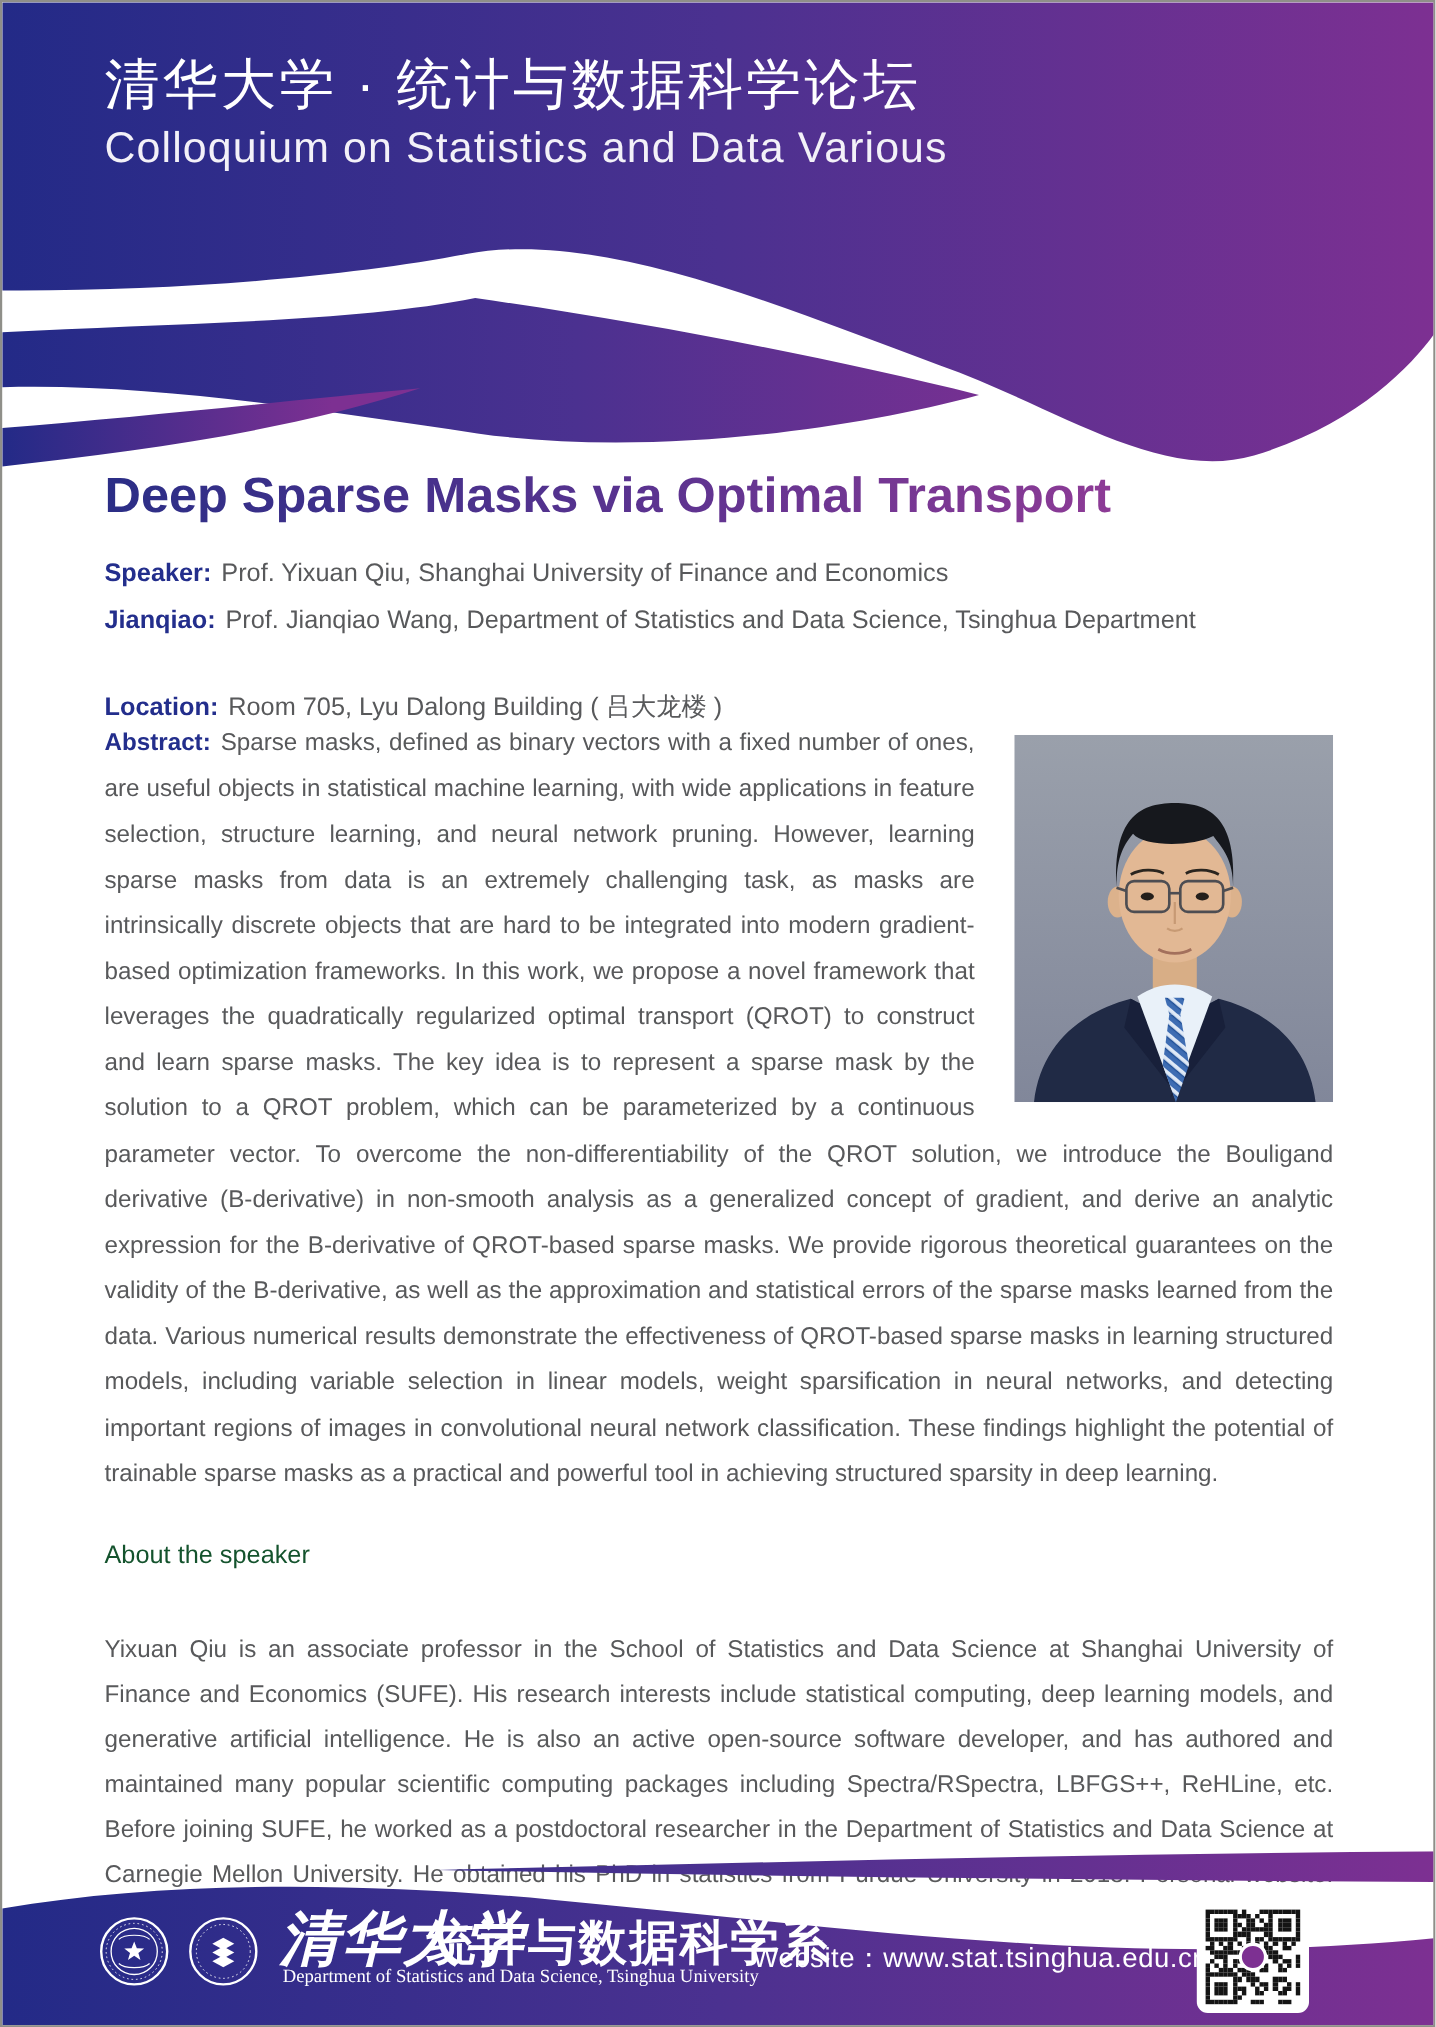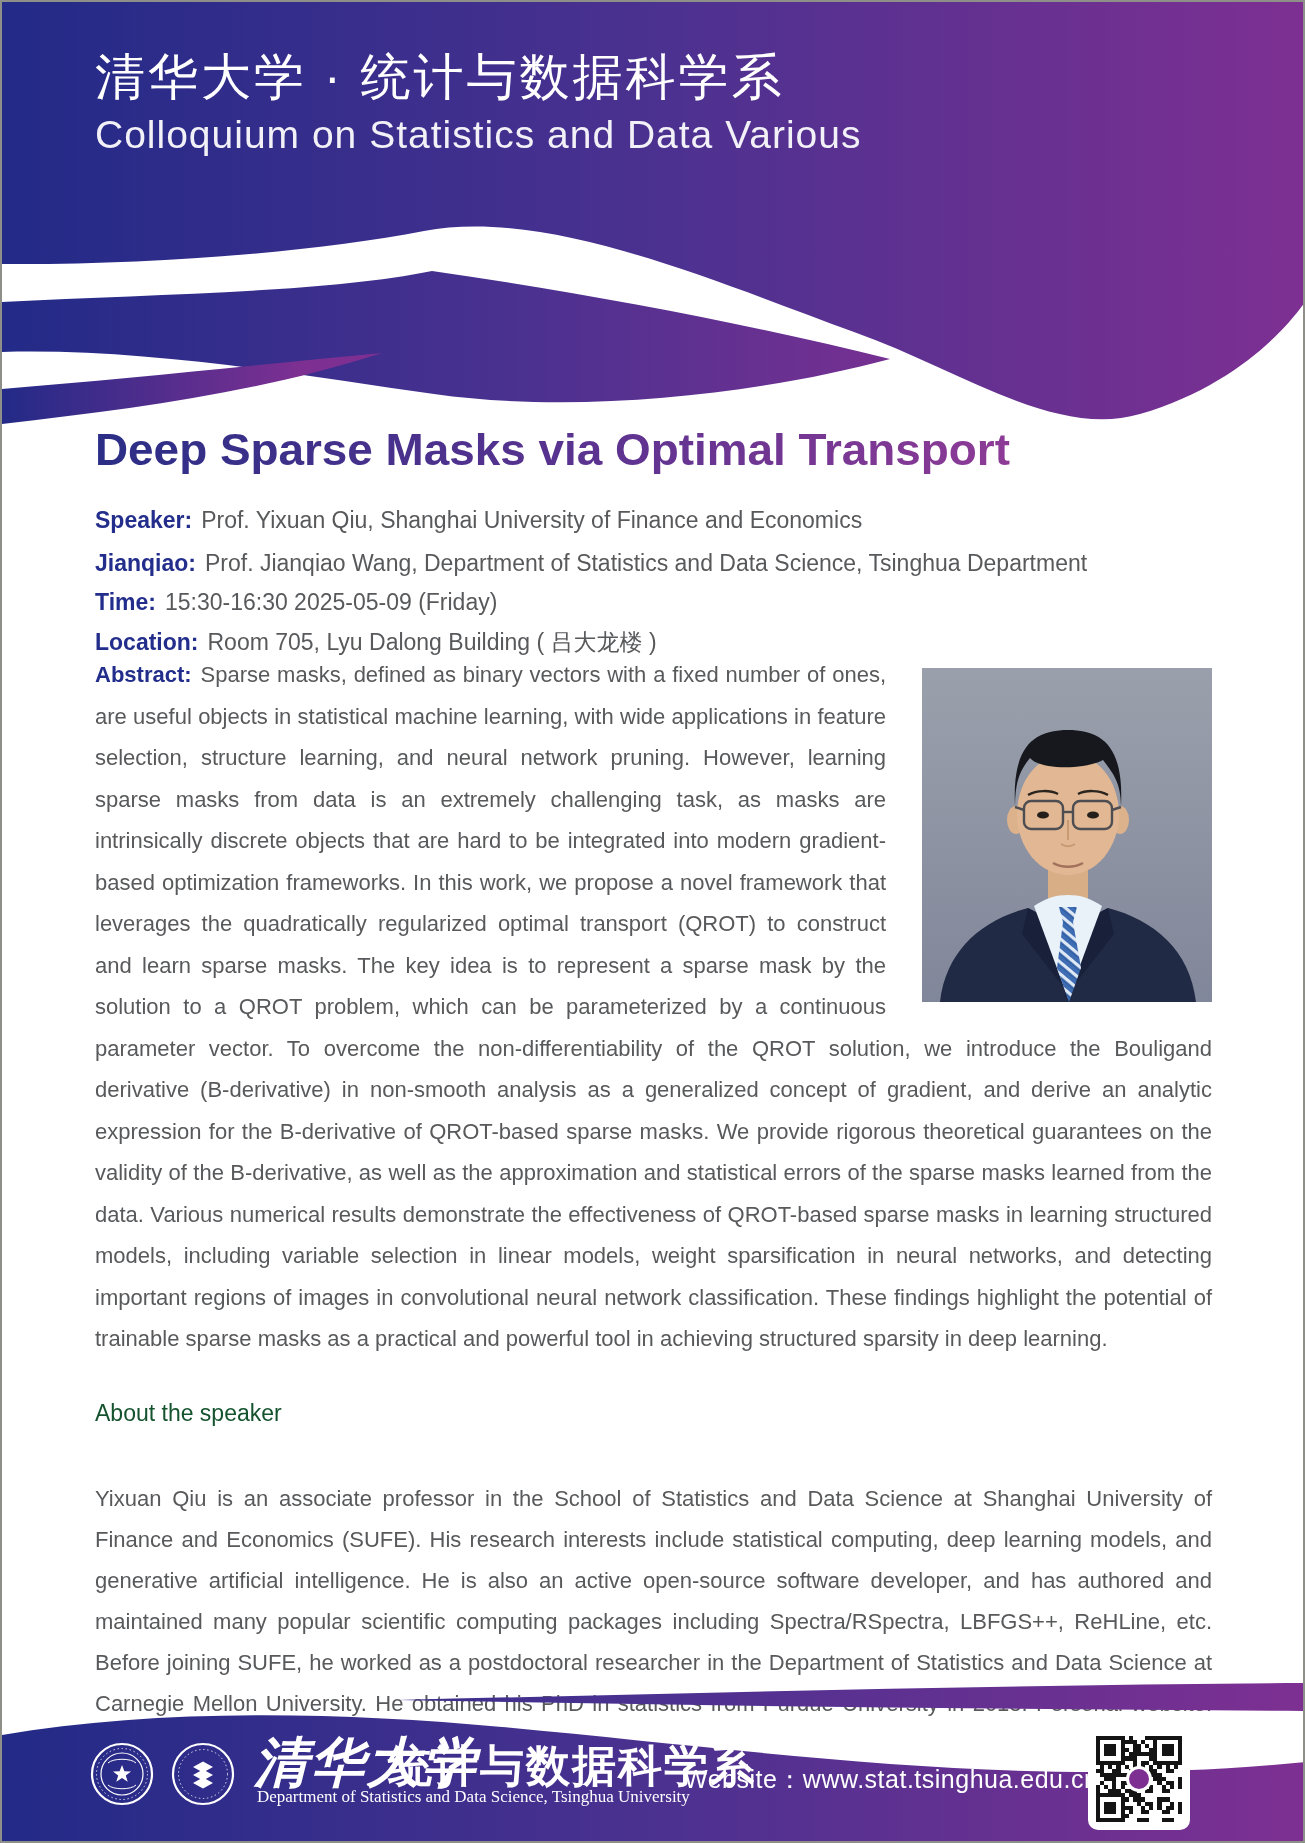--- a/index.html
+++ b/index.html
@@ -76,42 +76,39 @@
       <linearGradient id="g3" gradientUnits="userSpaceOnUse" x1="0" y1="0" x2="300" y2="0">
         <stop offset="0" stop-color="#232a87"></stop>
           <stop offset="1" stop-color="#7d3092"></stop>
       </linearGradient>
     </defs>
     <path d="M0,0 H1303 V300 C1282,330 1230,385 1138,412 C1052,437 955,366 852,330 C705,276 543,206 422,229 C312,250 152,263 0,262 Z" fill="url(#g1)"></path>
     <path d="M0,300 C152,292 322,291 430,269 C585,291 752,323 888,357 C762,391 580,413 432,392 C292,372 140,346 0,350 Z" fill="url(#g2)"></path>
     <path d="M0,387 C128,377 262,362 380,351 C252,392 128,407 0,422 Z" fill="url(#g3)"></path>
   </svg>
 
-  <div class="hdr-zh">清华大学 · 统计与数据科学系</div>
+  <div class="hdr-zh">清华大学 · 统计与数据科学论坛</div>
   <div class="hdr-en">Colloquium on Statistics and Data Various</div>
 
   <svg class="title-svg" viewBox="0 0 940 62">
     <defs>
       <linearGradient id="tg" gradientUnits="userSpaceOnUse" x1="0" y1="0" x2="915" y2="0">
         <stop offset="0" stop-color="#2b2e86"></stop>
           <stop offset="0.55" stop-color="#5c3390"></stop>
           <stop offset="1" stop-color="#8d3b96"></stop>
       </linearGradient>
     </defs>
     <text x="0" y="45" font-size="45" font-weight="bold" fill="url(#tg)" textLength="915" lengthAdjust="spacingAndGlyphs">Deep Sparse Masks via Optimal Transport</text>
   </svg>
 
   <div class="info" style="top:503px">
     <span class="lbl">Speaker:</span><span class="val">Prof. Yixuan Qiu, Shanghai University of Finance and Economics</span>
   </div>
   <div class="info" style="top:546px">
     <span class="lbl">Jianqiao:</span><span class="val">Prof. Jianqiao Wang, Department of Statistics and Data Science, Tsinghua Department</span>
-  </div>
-  <div class="info" style="top:585px">
-    <span class="lbl">Time:</span><span class="val">15:30-16:30  2025-05-09 (Friday)</span>
   </div>
   <div class="info" style="top:625px">
     <span class="lbl">Location:</span><span class="val">Room 705, Lyu Dalong Building ( 吕大龙楼 )</span>
   </div>
 
   <div class="para abstract">
     <span class="photo-float">
       <svg viewBox="0 0 290 334" width="290" height="334">
         <defs>
           <linearGradient id="pbg" x1="0" y1="0" x2="0" y2="1">

